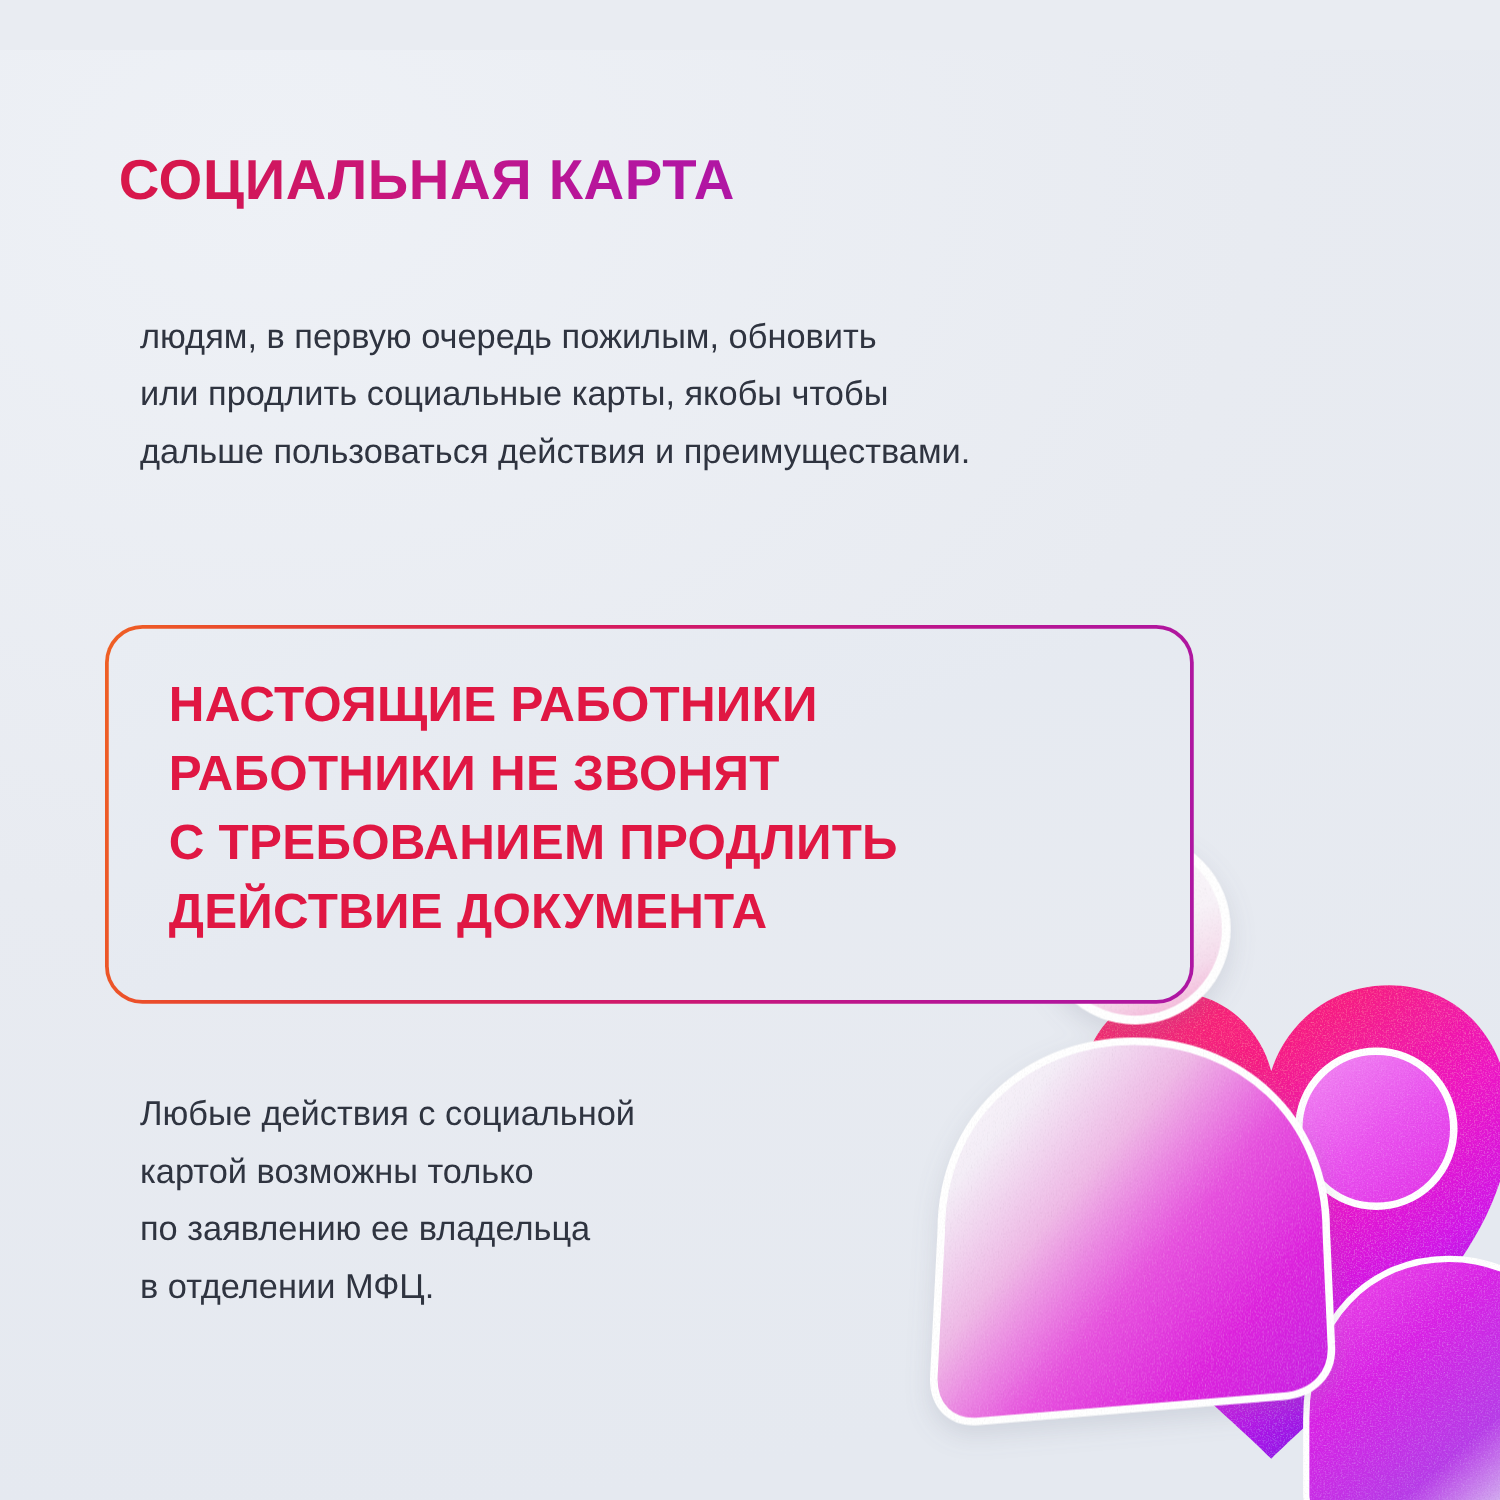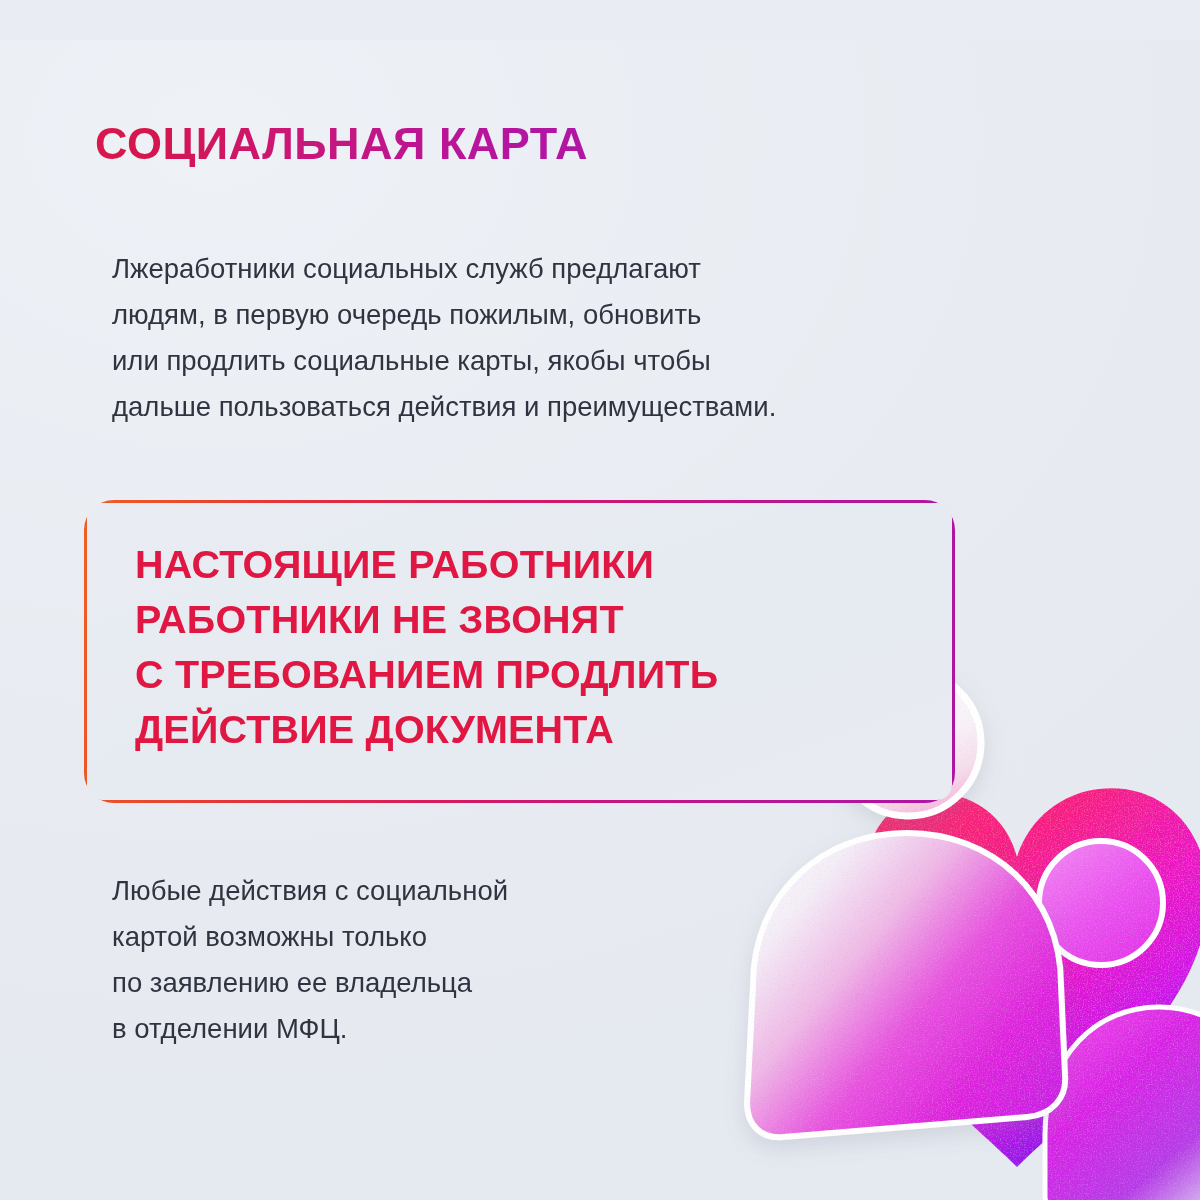--- a/index.html
+++ b/index.html
@@ -79,21 +79,21 @@
        #e02d40 26%,
        #d51a60 45%,
        #c5167f 62%,
        #b71594 78%,
        #ad16a3 100%);
     z-index: 3;
   }
   .callout-inner {
     width: 100%;
     height: 100%;
-    border-radius: 15px;
+    border-radius: 27px;
     background:
       linear-gradient(160deg, #e9edf3 0%, #e6eaf1 50%, #e8ebf1 100%);
     position: relative;
     text-decoration: underline;
   }
   .callout-text {
     position: absolute;
     left: 48px;
     top: 34px;
     font-size: 39.5px;
@@ -129,21 +129,20 @@
   .illo svg { display: block; width: 470px; height: 590px; overflow: visible; }
 </style>
 </head>
 <body>
 
 <div class="slide">
 
   <h1 class="title">СОЦИАЛЬНАЯ КАРТА</h1>
 
   <div class="intro">
-    <span class="ln">Лжеработники социальных служб предлагают</span>
     <span class="ln">людям, в первую очередь пожилым, обновить</span>
     <span class="ln">или продлить социальные карты, якобы чтобы</span>
     <span class="ln">дальше пользоваться действия и преимуществами.</span>
   </div>
 
   <div class="callout-wrap">
     <div class="callout-inner">
       <div class="callout-text">
         <span class="ln">НАСТОЯЩИЕ РАБОТНИКИ</span>
         <span class="ln">РАБОТНИКИ НЕ ЗВОНЯТ</span>

